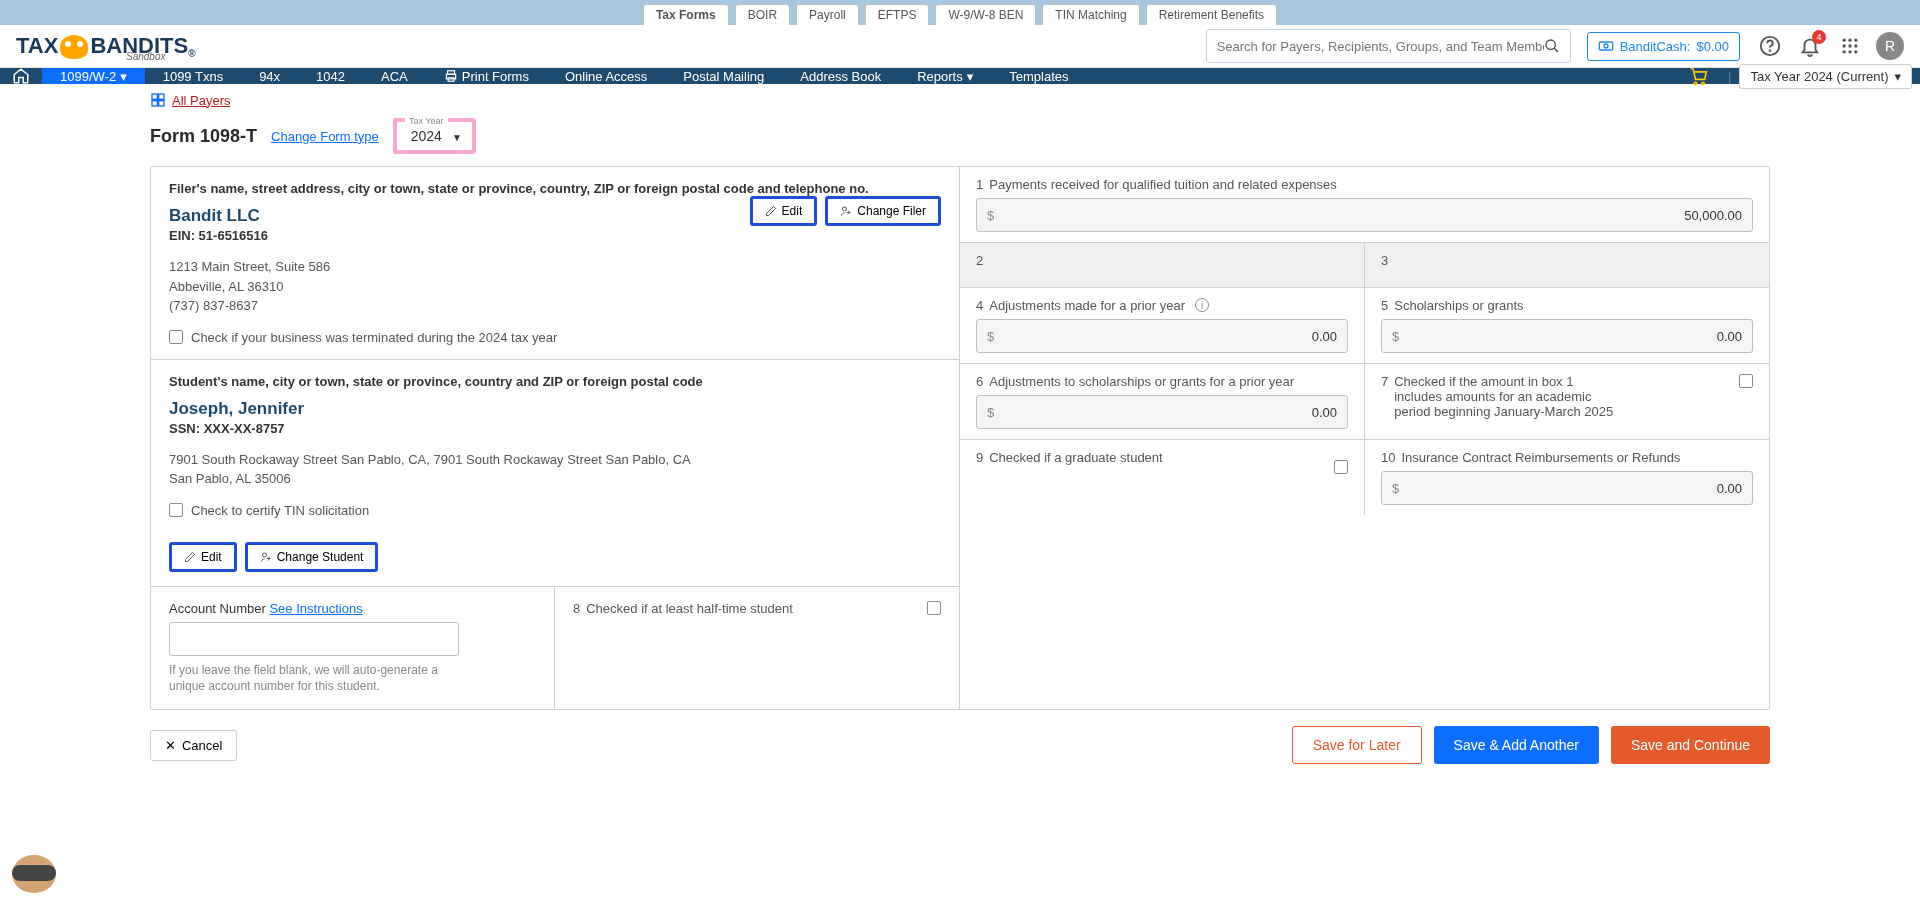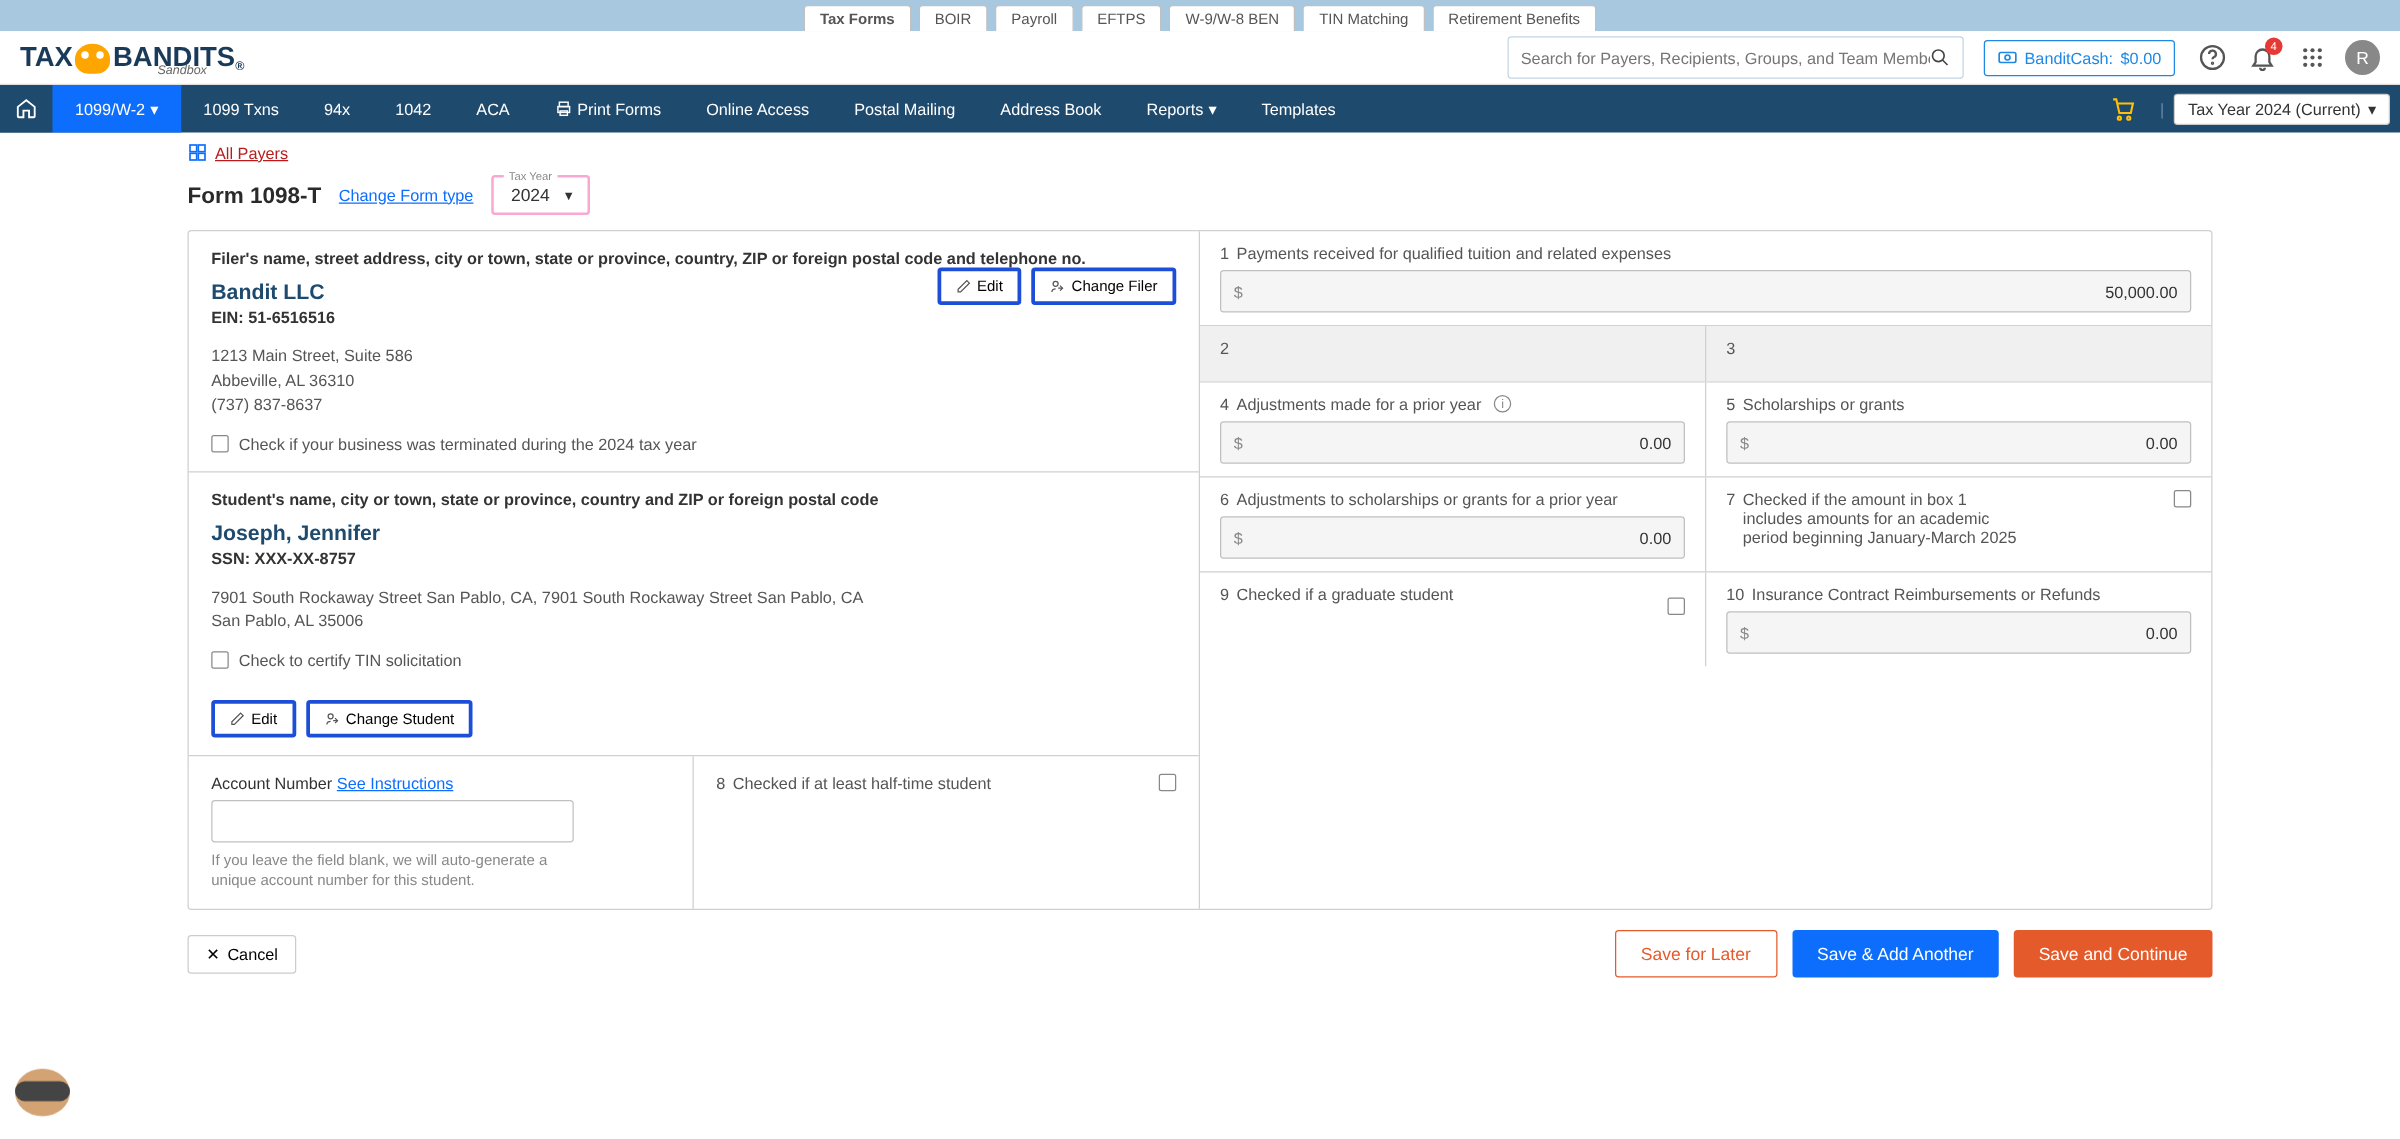--- a/index.html
+++ b/index.html
@@ -26,21 +26,21 @@
     .search-icon { color: #333; font-size: 16px; }
     
     .banditcash-box { border: 1px solid #1e88e5; color: #1e88e5; padding: 6px 10px; border-radius: 3px; display: flex; align-items: center; gap: 6px; font-size: 13px; }
     
     .header-icons { display: flex; align-items: center; gap: 12px; }
     .header-icon-btn { width: 28px; height: 28px; display: flex; align-items: center; justify-content: center; color: #555; cursor: pointer; position: relative; font-size: 20px; }
     .notif-badge { position: absolute; top: -2px; right: -2px; background: #e53935; color: #fff; font-size: 9px; border-radius: 50%; width: 14px; height: 14px; display: flex; align-items: center; justify-content: center; }
     .avatar { width: 28px; height: 28px; border-radius: 50%; background: #888; color: #fff; display: flex; align-items: center; justify-content: center; font-size: 14px; }
     
     
-    .nav-bar { background: #1e4a6e; display: flex; align-items: center; height: 38px; color: #fff; font-size: 13px; }
+    .nav-bar { background: #1e4a6e; display: flex; align-items: center; height: 16px; color: #fff; font-size: 13px; }
     .nav-home { background: #1e4a6e; padding: 0 12px; height: 100%; display: flex; align-items: center; color: #fff; }
     .nav-item { padding: 0 18px; height: 100%; display: flex; align-items: center; cursor: pointer; gap: 4px; }
     .nav-item.active { background: #0d6efd; }
     .nav-right { margin-left: auto; display: flex; align-items: center; height: 100%; }
     .nav-cart { color: #ffc107; padding: 0 12px; font-size: 18px; }
     .nav-divider { color: #6888a8; padding: 0 8px; }
     .nav-taxyear { background: #fff; color: #333; padding: 4px 10px; margin-right: 8px; border-radius: 3px; border: 1px solid #ccc; display: flex; align-items: center; gap: 6px; }
     
     
     .page-content { padding: 0 150px 20px 150px; }
@@ -48,21 +48,21 @@
     .entry-tabs-row { display: flex; align-items: center; margin-top: 8px; margin-bottom: 10px; }
     .all-payers-link { display: flex; align-items: center; gap: 6px; color: #b91c1c; text-decoration: underline; cursor: pointer; }
     .entry-tabs { display: flex; margin: 0 auto; gap: 12px; }
     .entry-tab { border: 1px solid #d0d0d0; padding: 10px 22px; border-radius: 3px; cursor: pointer; display: flex; align-items: center; gap: 8px; background: #fff; color: #555; }
     .entry-tab.active { border-color: #e55a2b; color: #e55a2b; position: relative; }
     .entry-tab.active::after { content:''; position: absolute; bottom: -6px; left: 50%; transform: translateX(-50%); width: 0; height: 0; border-left: 6px solid transparent; border-right: 6px solid transparent; border-top: 6px solid #e55a2b; }
     
     .form-title-row { display: flex; align-items: center; gap: 14px; margin-bottom: 12px; }
     .form-title { font-size: 18px; font-weight: 600; color: #2a2a2a; }
     .change-form-link { color: #0d6efd; text-decoration: underline; font-size: 13px; }
-    .year-select { border: 2px solid #f9a8d4; border-radius: 3px; padding: 6px 30px 6px 14px; position: relative; display: flex; flex-direction: column; align-items: center;}
+    .year-select { border: 4px solid #f9a8d4; border-radius: 3px; padding: 6px 30px 6px 14px; position: relative; display: flex; flex-direction: column; align-items: center;}
     .year-select-label { font-size: 9px; color: #888; position: absolute; top: -6px; background: #fff; padding: 0 4px; }
     .year-select-val { font-size: 14px; }
     .year-select::after { content: '▼'; position: absolute; right: 10px; top: 10px; font-size: 10px; }
     
     
     .form-container { border: 1px solid #d0d0d0; border-radius: 3px; display: flex; }
     .form-left { width: 50%; border-right: 1px solid #d0d0d0; }
     .form-right { width: 50%; }
     
     .form-section { padding: 14px 18px; border-bottom: 1px solid #d0d0d0; }

